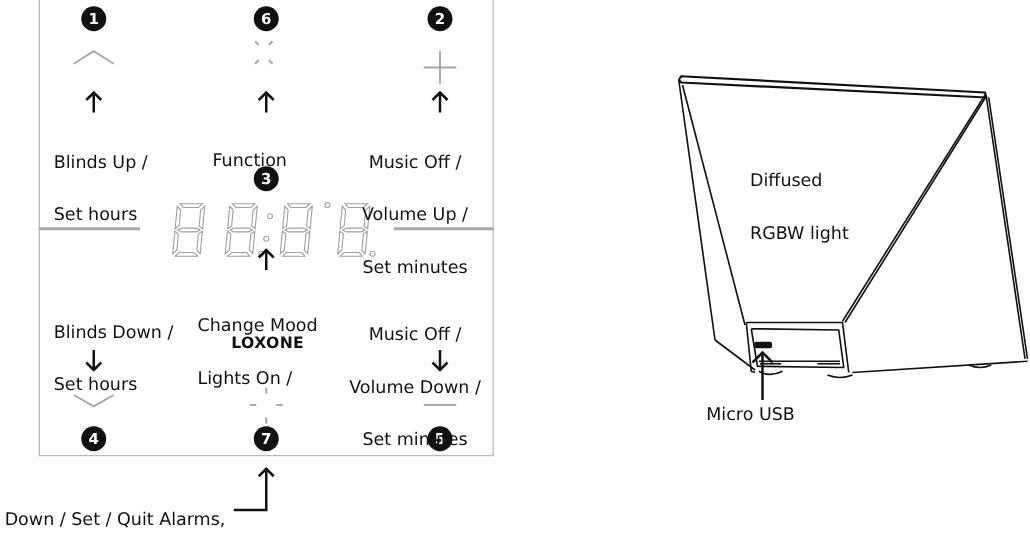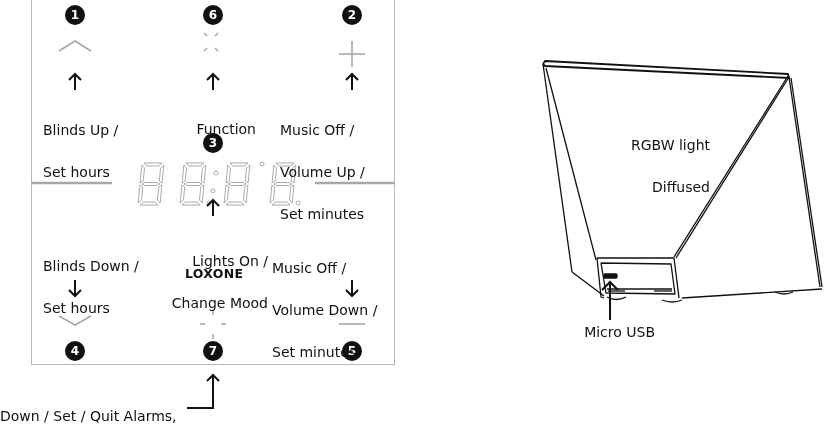--- a/index.html
+++ b/index.html
@@ -5,22 +5,22 @@
     html, body { margin: 0; padding: 0; background: #ffffff; }
     body { width: 824px; height: 431px; position: relative; overflow: hidden;
            font-family: "DejaVu Sans", sans-serif; color: #111; }
     .panel { position: absolute; left: 31px; top: -2px; width: 364px; height: 367px;
              border: 1px solid #b8b8b8; box-sizing: border-box; }
     .badge { position: absolute; width: 20px; height: 20px; border-radius: 50%;
              background: #111; color: #fff; font-size: 12px; font-weight: bold;
              text-align: center; line-height: 20px; }
     .lbl { position: absolute; font-size: 14px; line-height: 14px; font-weight: 500;
            white-space: pre; }
-    .lbl.center { text-align: right; }
-    .lbl.right { text-align: left; }
+    .lbl.center { text-align: left; }
+    .lbl.right { text-align: center; }
     .lbl.left { text-align: left; }
     svg.overlay { position: absolute; left: 0; top: 0; width: 824px; height: 431px; }
     .brand { position: absolute; font-size: 12.5px; font-weight: bold; letter-spacing: 0.3px; text-align: center; }
   </style>
 </head>
 <body>
 
 <div class="panel"></div>
 
 <svg class="overlay" viewBox="0 0 824 431">
@@ -163,36 +163,36 @@
 </div>
 <div class="lbl center" style="left:170px;top:94px;width:86px;">
   <div>Function</div>
 </div>
 <div class="lbl right" style="left:280px;top:95px;width:104px;">
   <div>Music Off /</div>
   <div>Volume Up /</div>
   <div>Set minutes</div>
 </div>
 <div class="lbl center" style="left:158px;top:226px;width:110px;">
+  <div>Change Mood</div>
   <div>Lights On /</div>
-  <div>Change Mood</div>
 </div>
 <div class="lbl left" style="left:43px;top:231px;">
   <div>Blinds Down /</div>
   <div>Set hours</div>
 </div>
 <div class="lbl right" style="left:272px;top:233px;width:120px;">
   <div>Music Off /</div>
   <div>Volume Down /</div>
   <div>Set minutes</div>
 </div>
 <div class="brand" style="left:185px;top:266px;">LOXONE</div>
 <div class="lbl right" style="left:0px;top:381px;width:184px;">
   <div>Down / Set / Quit Alarms,</div>
   
   
 </div>
 
 <div class="lbl center" style="left:600px;top:110px;width:110px;">
+  <div>Diffused</div>
   <div>RGBW light</div>
-  <div>Diffused</div>
 </div>
 <div class="lbl center" style="left:565px;top:325px;width:90px;">Micro USB</div>
 
 </body></html>

